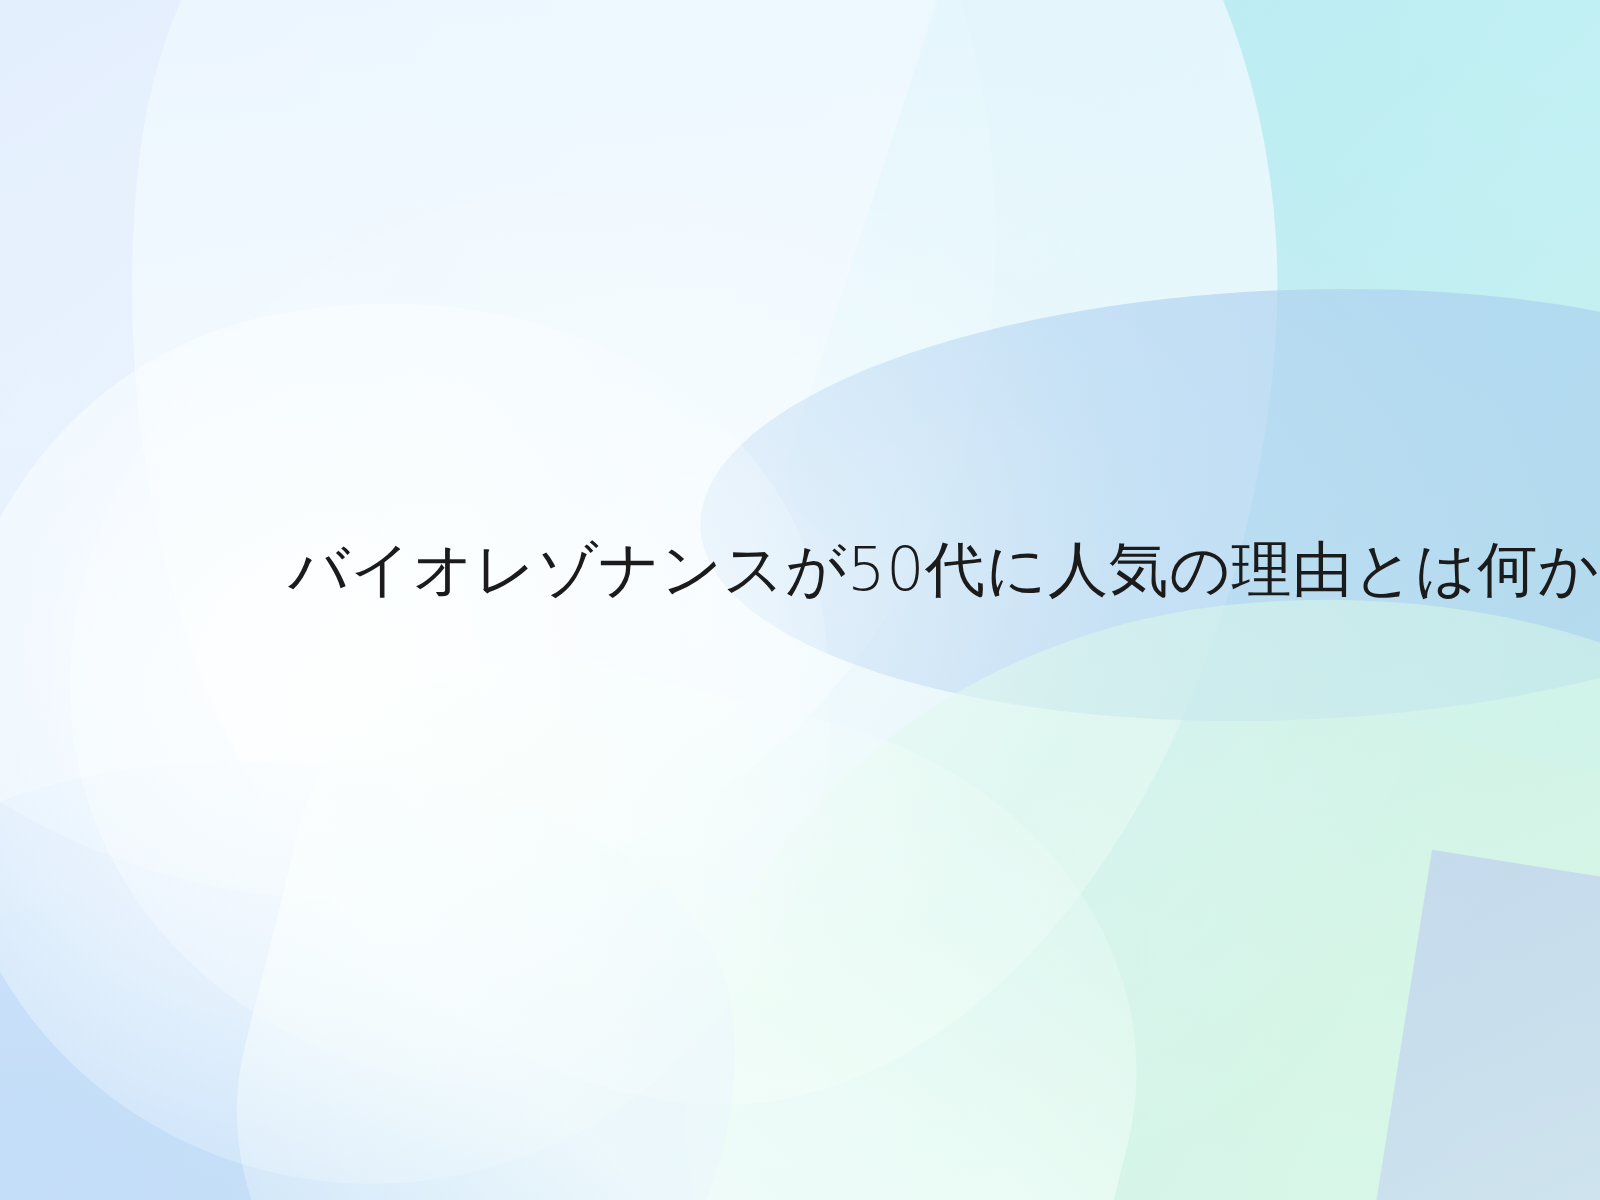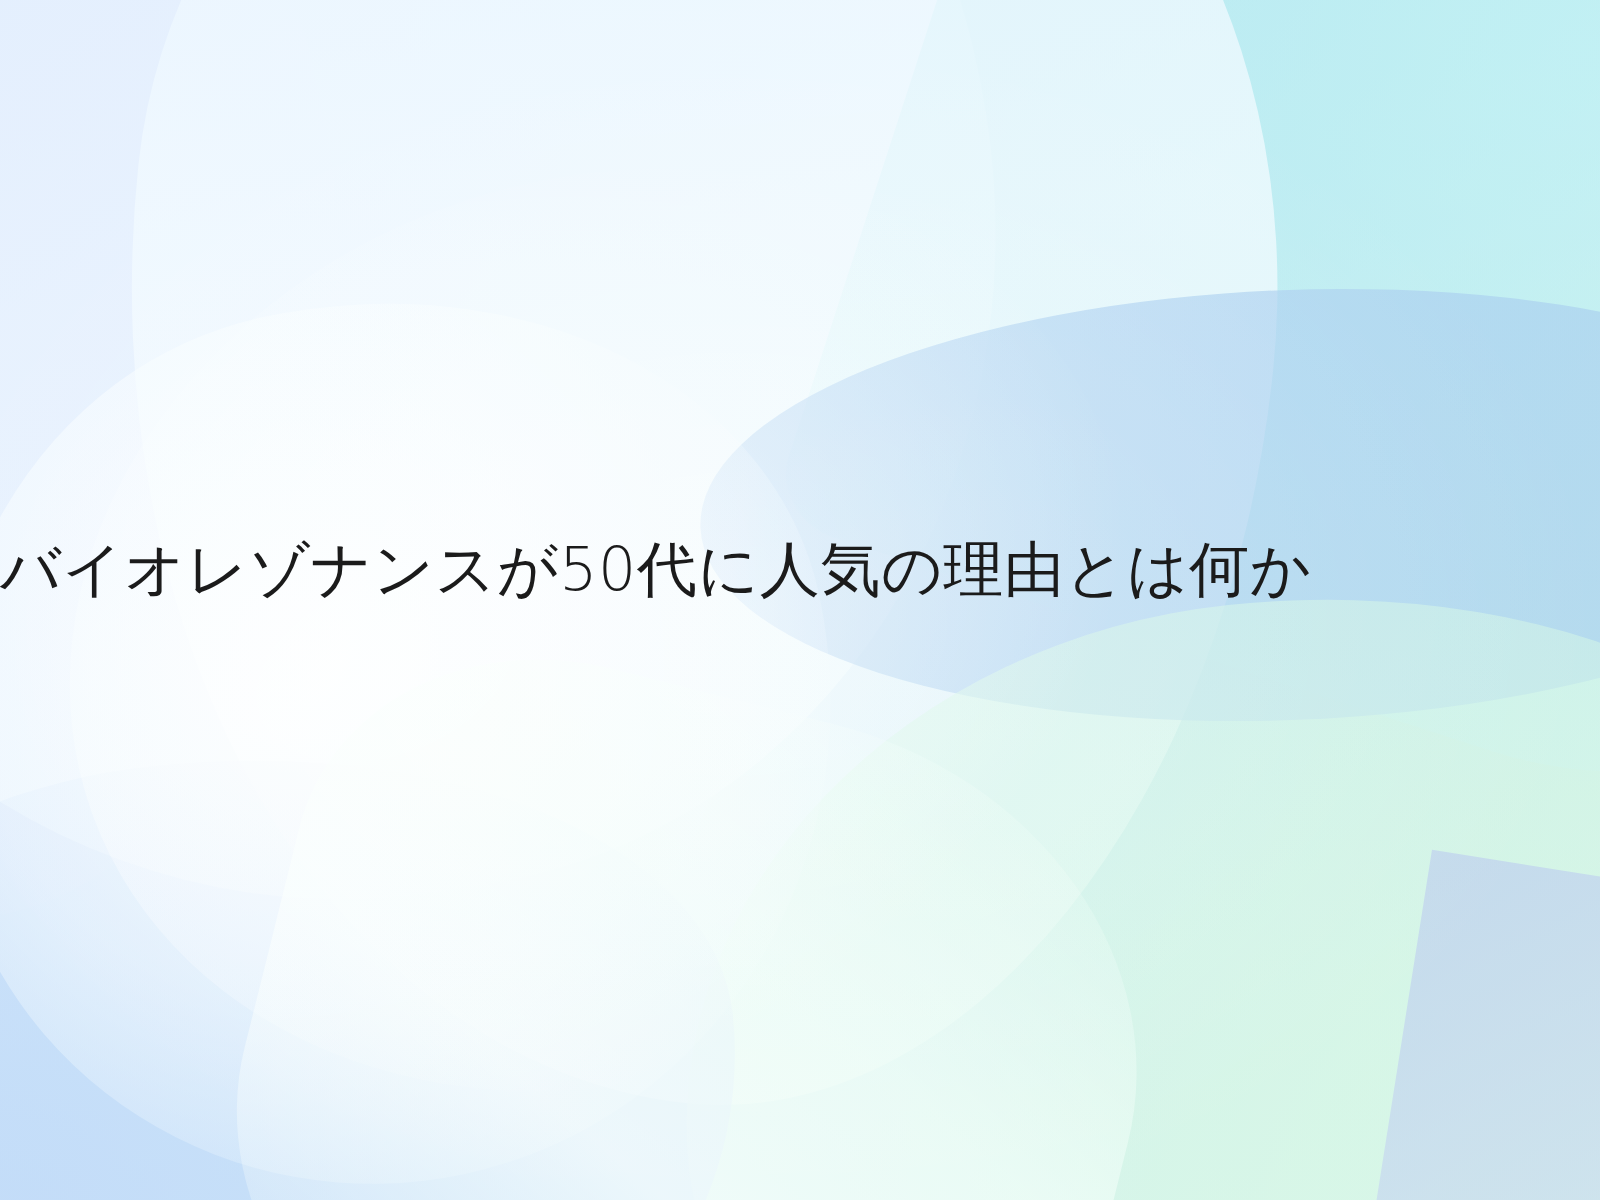--- a/index.html
+++ b/index.html
@@ -137,21 +137,21 @@
   }
 
   
   .title-wrap {
     position: absolute;
     left: 0; right: 0;
     top: 514px;
     height: 110px;
     display: flex;
     align-items: center;
-    justify-content: flex-start;
+    justify-content: flex-end;
   }
 
   .title-text {
     font-family: "DejaVu Sans", "Liberation Sans", sans-serif;
     font-size: 60px;
     font-weight: 300;
     letter-spacing: 0.012em;
     color: #1b1b1b;
     white-space: nowrap;
     line-height: 1.25;

